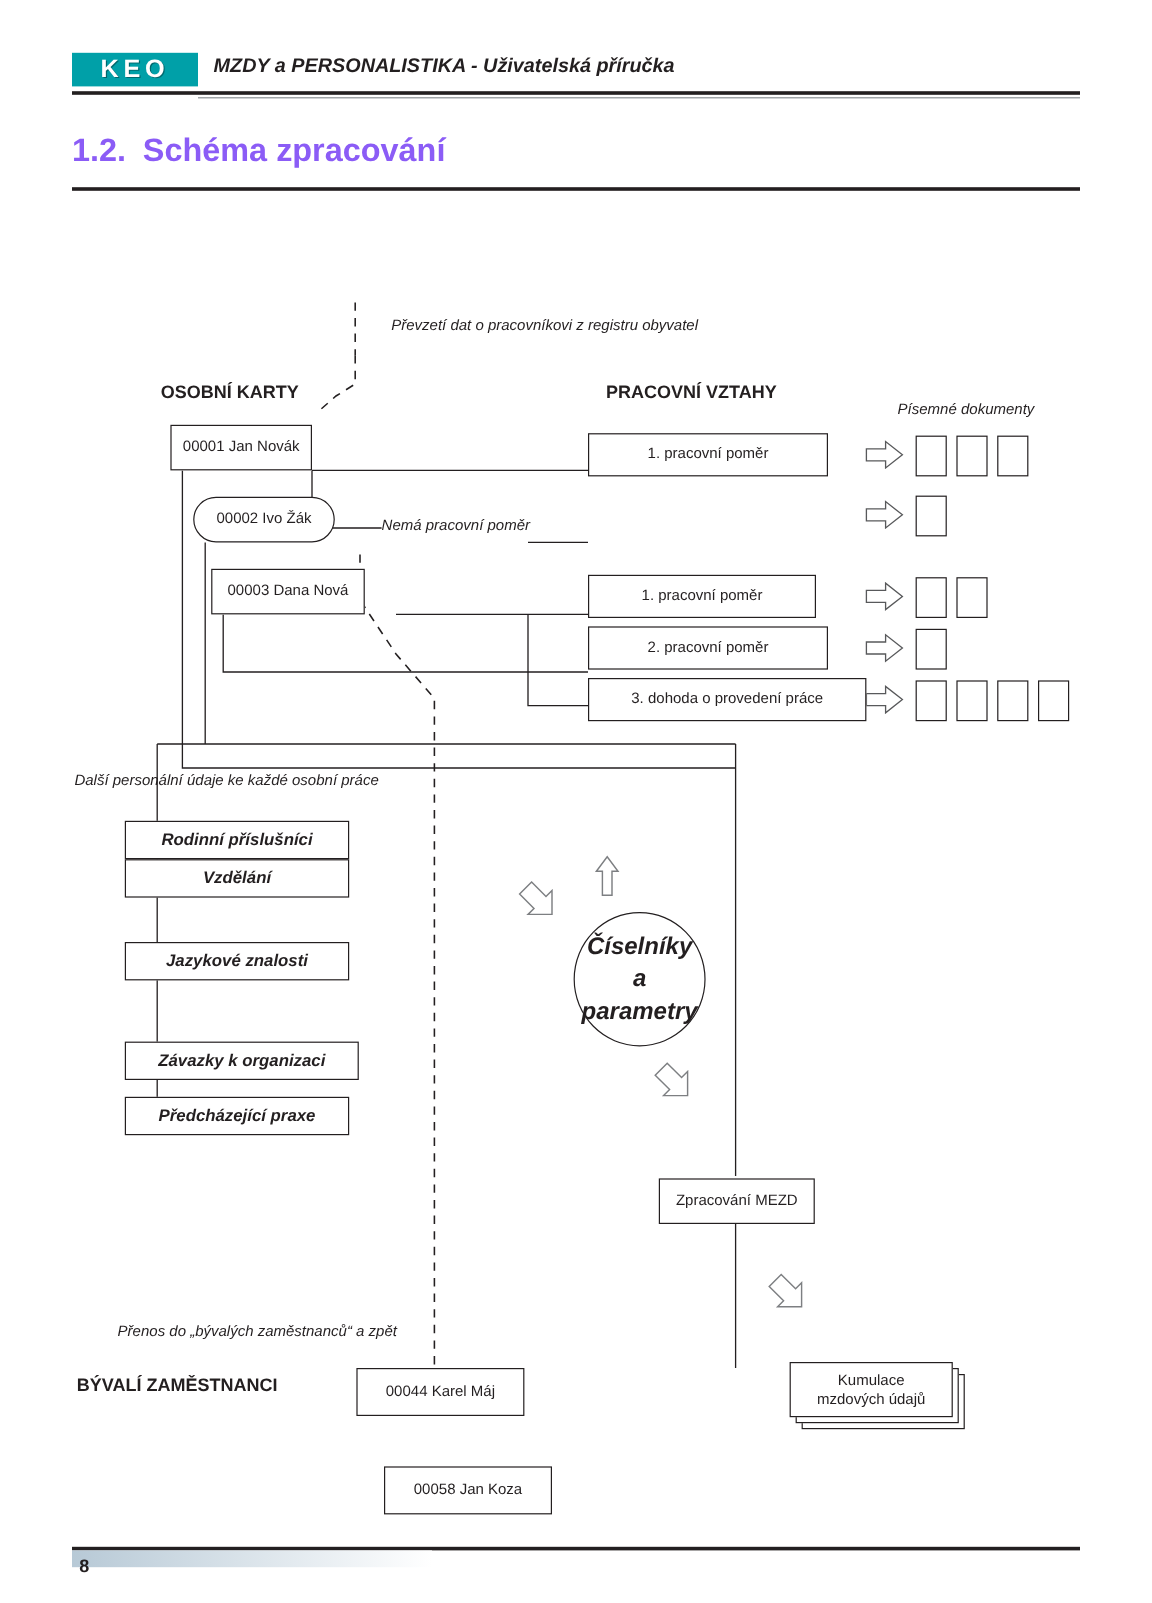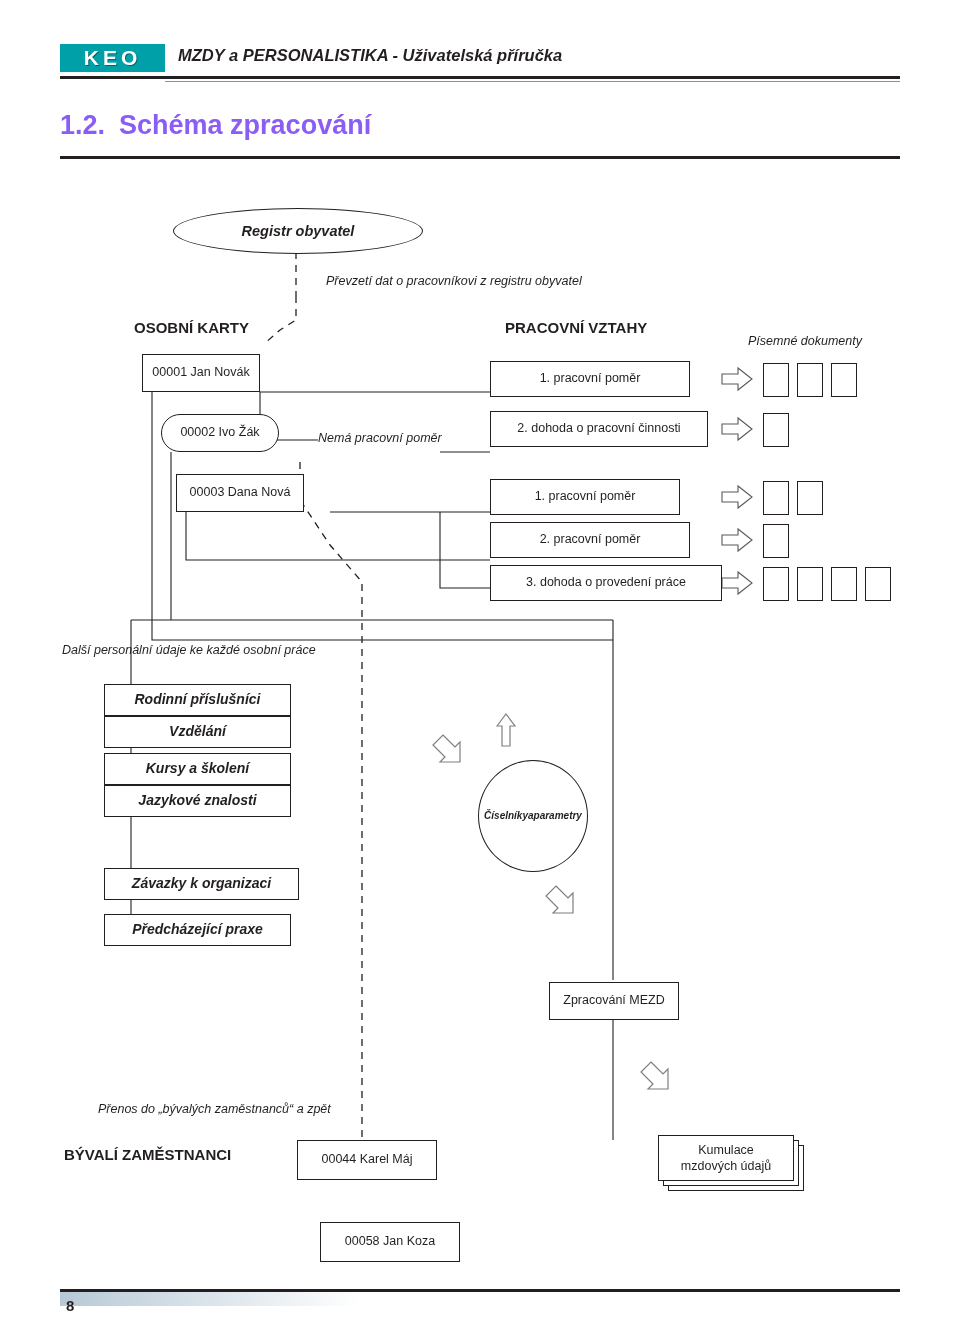--- a/index.html
+++ b/index.html
@@ -155,62 +155,59 @@
 
     <polygon class="arg" points="497,726 506,714 515,726 510,726 510,746 502,746 502,726"></polygon>
 
     <polygon class="arg" points="556,886 568,898 573,893 573,913 553,913 558,908 546,896"></polygon>
 
     <polygon class="arg" points="651,1062 663,1074 668,1069 668,1089 648,1089 653,1084 641,1072"></polygon>
 
     <path class="ln" d="M 613 1020 L 613 1140"></path>
   </svg>
 
-  <div class="ellipse" style="left:173px; top:208px; width:250px; height:46px;">Registr obyvatel</div>
-
-  <div class="label italic" style="left:326px; top:274px; font-size:12.5px;text-align:center;">Převzetí dat o pracovníkovi z registru obyvatel</div>
+
+  <div class="label italic" style="left:326px; top:264px; font-size:12.5px;text-align:center;">Převzetí dat o pracovníkovi z registru obyvatel</div>
 
   <div class="label cap" style="left:134px; top:319px; font-size:15px;">OSOBNÍ KARTY</div>
   <div class="label cap" style="left:505px; top:319px; font-size:15px;">PRACOVNÍ VZTAHY</div>
   <div class="label italic" style="left:748px; top:334px; font-size:12.5px;">Písemné dokumenty</div>
 
   <div class="node" style="left:142px; top:354px; width:118px; height:38px;">00001 Jan Novák</div>
   <div class="node" style="left:161px; top:414px; width:118px; height:38px;border-radius:19px;">00002 Ivo Žák</div>
   <div class="node" style="left:176px; top:474px; width:128px; height:38px;">00003 Dana Nová</div>
 
   <div class="label italic" style="left:318px; top:431px; font-size:12.5px;">Nemá pracovní poměr</div>
 
   <div class="node" style="left:490px; top:361px; width:200px; height:36px;">1. pracovní poměr</div>
-  <div class="node" style="left:490px; top:411px; width:218px; height:36px;">2. dohoda o pracovní činnosti</div>
   <div class="node" style="left:490px; top:479px; width:190px; height:36px;">1. pracovní poměr</div>
   <div class="node" style="left:490px; top:522px; width:200px; height:36px;">2. pracovní poměr</div>
   <div class="node" style="left:490px; top:565px; width:232px; height:36px;">3. dohoda o provedení práce</div>
 
   <div class="doc" style="left:763px; top:363px; width:26px; height:34px;"></div>
   <div class="doc" style="left:797px; top:363px; width:26px; height:34px;"></div>
   <div class="doc" style="left:831px; top:363px; width:26px; height:34px;"></div>
   <div class="doc" style="left:763px; top:413px; width:26px; height:34px;"></div>
   <div class="doc" style="left:763px; top:481px; width:26px; height:34px;"></div>
   <div class="doc" style="left:797px; top:481px; width:26px; height:34px;"></div>
   <div class="doc" style="left:763px; top:524px; width:26px; height:34px;"></div>
   <div class="doc" style="left:763px; top:567px; width:26px; height:34px;"></div>
   <div class="doc" style="left:797px; top:567px; width:26px; height:34px;"></div>
   <div class="doc" style="left:831px; top:567px; width:26px; height:34px;"></div>
   <div class="doc" style="left:865px; top:567px; width:26px; height:34px;"></div>
 
   <div class="label italic" style="left:62px; top:643px; font-size:12.5px;">Další personální údaje ke každé osobní práce</div>
 
   <div class="node bold-italic" style="left:104px; top:684px; width:187px; height:32px;">Rodinní příslušníci</div>
   <div class="node bold-italic" style="left:104px; top:716px; width:187px; height:32px;">Vzdělání</div>
-  <div class="node bold-italic" style="left:104px; top:753px; width:187px; height:32px;">Kursy a školení</div>
   <div class="node bold-italic" style="left:104px; top:785px; width:187px; height:32px;">Jazykové znalosti</div>
   <div class="node bold-italic" style="left:104px; top:868px; width:195px; height:32px;">Závazky k organizaci</div>
   <div class="node bold-italic" style="left:104px; top:914px; width:187px; height:32px;">Předcházející praxe</div>
 
-  <div class="ellipse" style="left:478px; top:760px; width:110px; height:112px; flex-direction:row; font-size:10px; line-height:1.35;">
+  <div class="ellipse" style="left:478px; top:760px; width:110px; height:112px; flex-direction:column; font-size:20px; line-height:1.35;">
     <span>Číselníky</span>
     <span>a</span>
     <span>parametry</span>
   </div>
 
   <div class="node" style="left:549px; top:982px; width:130px; height:38px;">Zpracování MEZD</div>
 
   <div class="label italic" style="left:98px; top:1102px; font-size:12.5px;">Přenos do „bývalých zaměstnanců“ a zpět</div>
 
   <div class="label cap" style="left:64px; top:1146px; font-size:15px;">BÝVALÍ ZAMĚSTNANCI</div>

